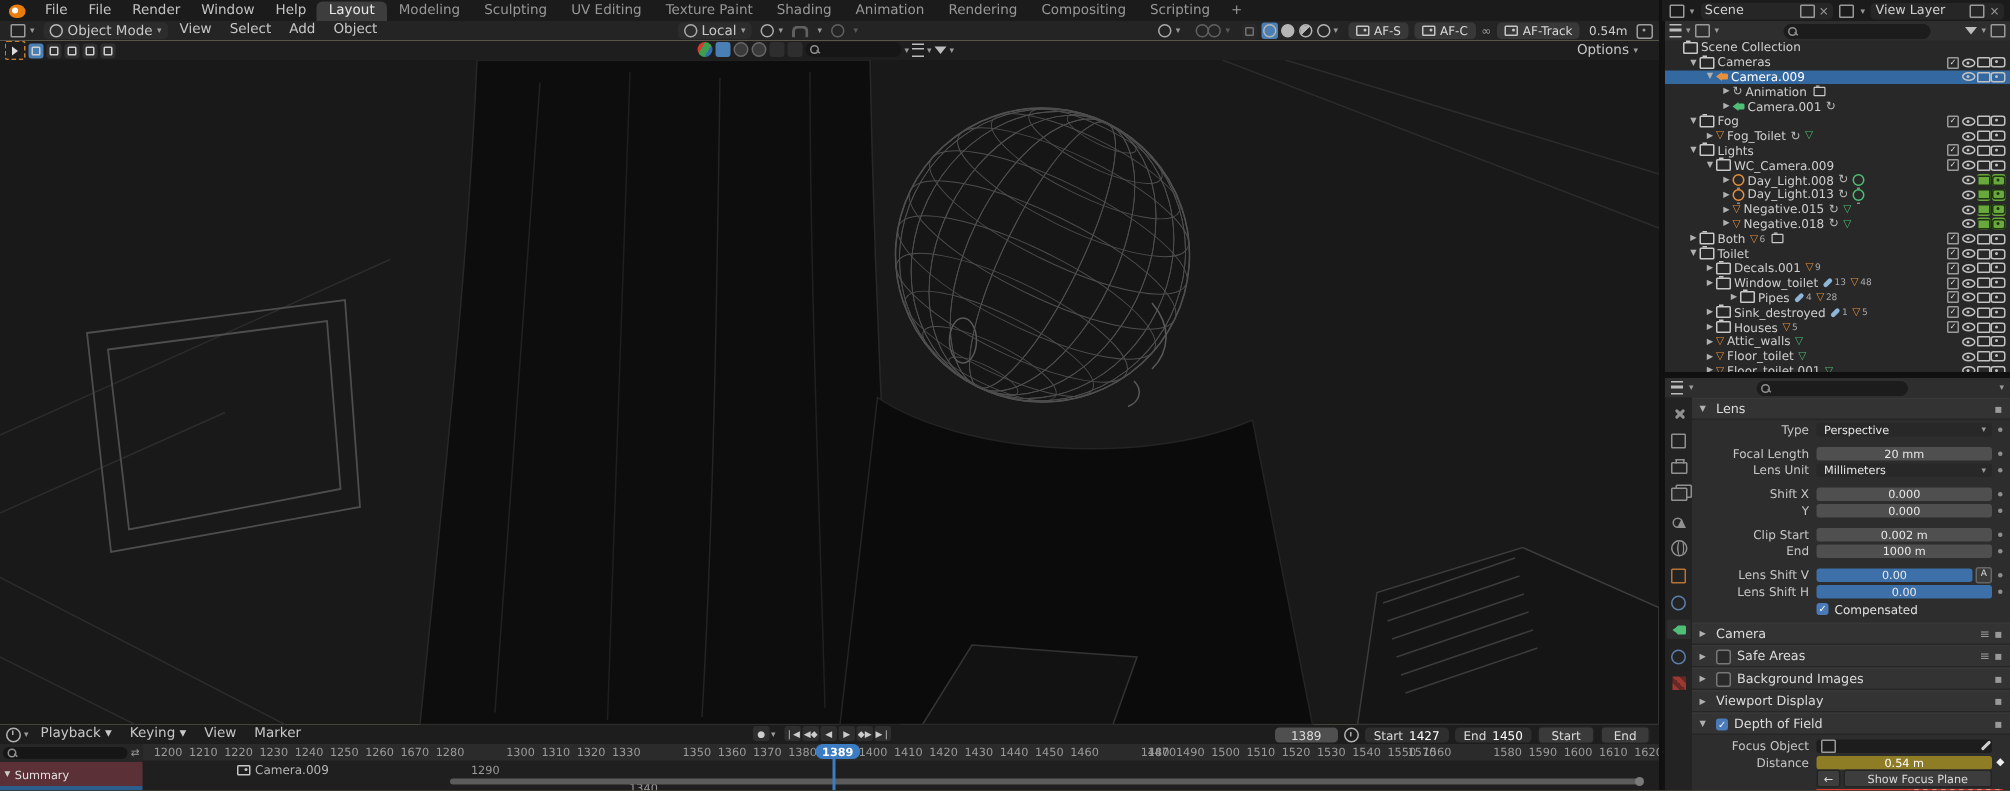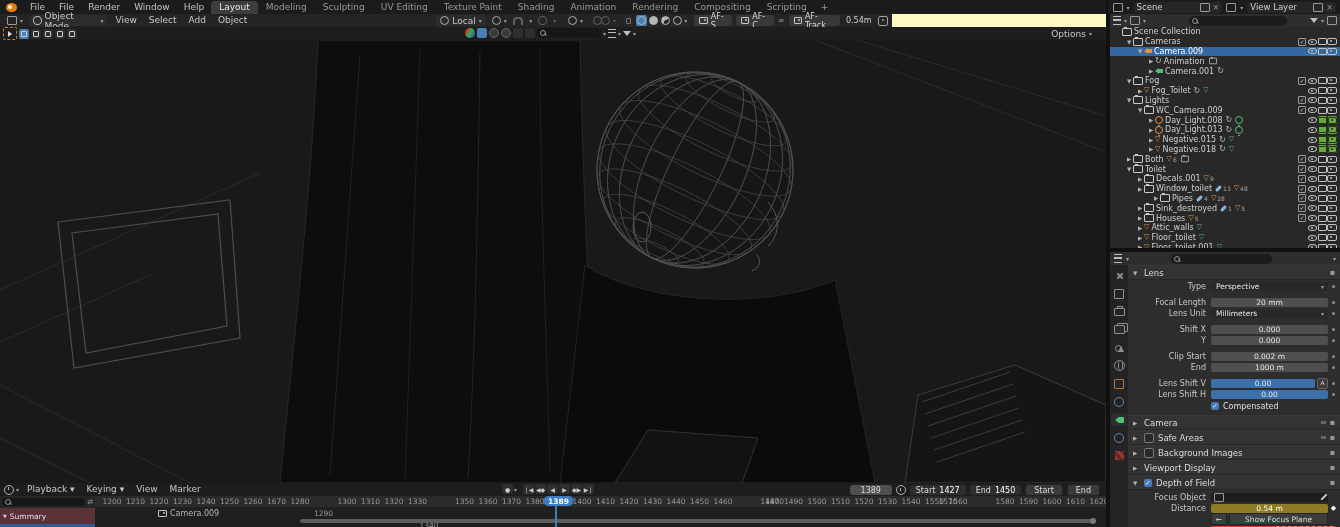--- a/index.html
+++ b/index.html
@@ -15,21 +15,21 @@
   .wtab{padding:0 8px;color:#989898;font-size:9px;line-height:13px;margin-top:1px;border-radius:4px 4px 0 0;}
   .wtab.active{background:#3d3d3d;color:#e8e8e8;}
   .wtab-add{color:#9a9a9a;padding:0 6px;}
   #scene-chips{margin-left:auto;display:flex;align-items:center;gap:4px;padding-right:4px;}
   .schip{display:flex;align-items:center;background:#262626;border-radius:3px;height:11px;padding:0 3px;gap:3px;}
   .schip .lbl{color:#d0d0d0;font-size:8.5px;min-width:60px;}
   .mini-ic{width:8px;height:7px;border:1px solid #9a9a9a;border-radius:1px;display:inline-block;}
   .x-ic{color:#9a9a9a;font-size:8px;}
   .dd{color:#9a9a9a;font-size:6px;}
   
-  #vp-header{position:absolute;left:0;top:14px;width:892px;height:13px;background:#242424;display:flex;align-items:center;gap:2px;}
+  #vp-header{position:absolute;left:0;top:14px;width:1106px;height:13px;background:#242424;display:flex;align-items:center;gap:2px;}
   .hmenu{padding:0 6px;font-size:9px;color:#c8c8c8;line-height:13px;}
   .chip{display:flex;align-items:center;gap:3px;background:#2c2c2c;border-radius:3px;height:11px;padding:0 4px;}
   .flat{background:transparent;}
   .sph{width:7px;height:7px;border-radius:50%;border:1px solid #bbb;display:inline-block;}
   .dim{opacity:.45;}
   .magnet{width:7px;height:6px;border:2px solid #aaa;border-bottom:none;border-radius:4px 4px 0 0;display:inline-block;}
   .circ{width:7px;height:7px;border:1px solid #aaa;border-radius:50%;display:inline-block;}
   .shade{width:11px;height:11px;display:flex;align-items:center;justify-content:center;border-radius:2px;}
   .shade .c{width:7px;height:7px;border-radius:50%;border:1px solid #b5b5b5;}
   .shade.active{background:#4a7fb5;}

